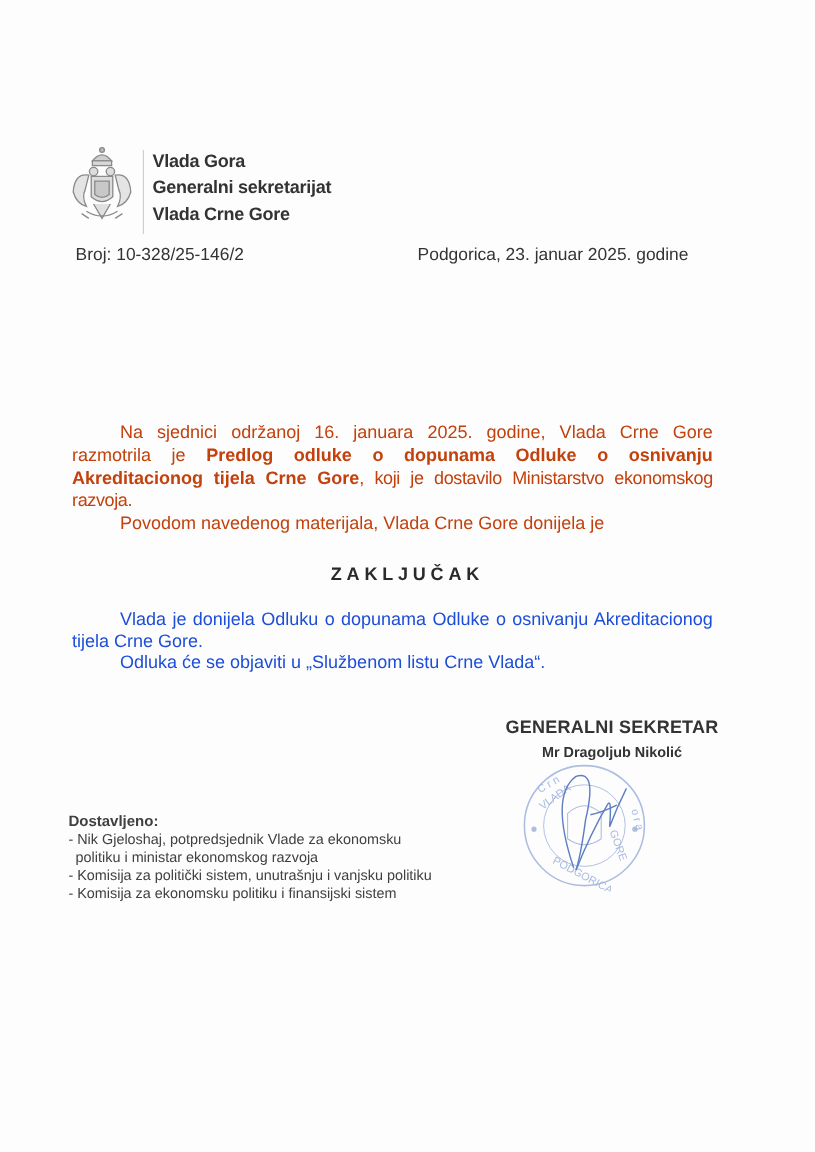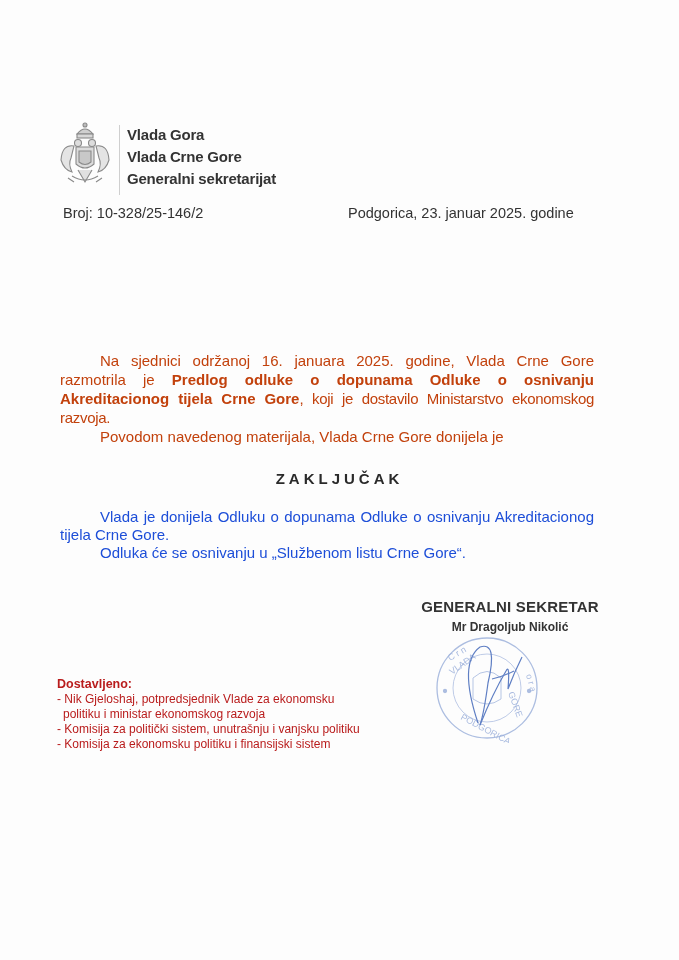--- a/index.html
+++ b/index.html
@@ -32,21 +32,21 @@
     .title { position: absolute; top: 470px; left: 0; width: 679px; text-align: center; font-size: 15px; font-weight: bold; letter-spacing: 4px; color: #2a2a2a; }
 
     .body2 { position: absolute; left: 60px; top: 508px; width: 534px; font-size: 15px; line-height: 18px; color: #1d4ed8; }
 
     .sign { position: absolute; left: 390px; top: 597px; width: 240px; text-align: center; }
     .sign-title { font-size: 15px; font-weight: bold; color: #333; line-height: 20px; letter-spacing: 0.2px; }
     .sign-name { font-size: 12px; font-weight: bold; color: #333; line-height: 20px; }
 
     .stamp { position: absolute; left: 418px; top: 633px; width: 138px; height: 110px; }
 
-    .dist { position: absolute; left: 57px; top: 677px; width: 360px; font-size: 12px; color: #b91c1c; line-height: 15px; }
+    .dist { position: absolute; left: 57px; top: 677px; width: 360px; font-size: 12px; color: #404040; line-height: 15px; }
     .dist-title { font-weight: bold; font-size: 12.5px; }
     .dist-item { white-space: nowrap; }
     .dist-cont { padding-left: 6px; white-space: nowrap; }
   </style>
 </head>
 <body>
 
 <div class="page">
 
   <div class="header">
@@ -67,43 +67,43 @@
         <path d="M21 31 L33 31 L33 42 Q27 47 21 42 Z" fill="#c8c8c8"></path>
 
         <path d="M20 50 L27 62 L34 50" fill="#e0e0e0"></path>
         <path d="M14 56 Q27 64 40 56"></path>
         <path d="M10 58 L16 62 M44 58 L38 62"></path>
       </g>
     </svg>
     <div class="header-rule"></div>
     <div class="header-text">
       <div class="header-line">Vlada Gora</div>
+      <div class="header-line">Generalni sekretarijat</div>
       <div class="header-line">Vlada Crne Gore</div>
-      <div class="header-line">Generalni sekretarijat</div>
     </div>
   </div>
 
   <div class="ref-row">
     <span class="ref-num">Broj: 10-328/25-146/2</span>
     <span class="ref-date">Podgorica, 23. januar 2025. godine</span>
   </div>
 
   <div class="body">
     <p class="para">
       <span>Na sjednici održanoj 16. januara 2025. godine, Vlada Crne Gore</span>
       <span>razmotrila je </span><b>Predlog odluke o dopunama Odluke o osnivanju Akreditacionog tijela Crne Gore</b><span class="tight">, koji je dostavilo Ministarstvo ekonomskog razvoja.</span>
     </p>
     <p class="para-last">Povodom navedenog materijala, Vlada Crne Gore donijela je</p>
   </div>
 
   <div class="title">ZAKLJUČAK</div>
 
   <div class="body2">
     <p class="para">Vlada je donijela Odluku o dopunama Odluke o osnivanju Akreditacionog tijela Crne Gore.</p>
-    <p class="para-last">Odluka će se osnivanju u „Službenom listu Crne Gore“.</p>
+    <p class="para-last">Odluka će se objaviti u „Službenom listu Crne Vlada“.</p>
   </div>
 
   <div class="sign">
     <div class="sign-title">GENERALNI SEKRETAR</div>
     <div class="sign-name">Mr Dragoljub Nikolić</div>
   </div>
 
   <svg class="stamp" viewBox="0 0 138 110">
     <g fill="none" stroke="#9fb3dc" stroke-width="1.3" opacity="0.85">
       <circle cx="69" cy="55" r="50"></circle>

